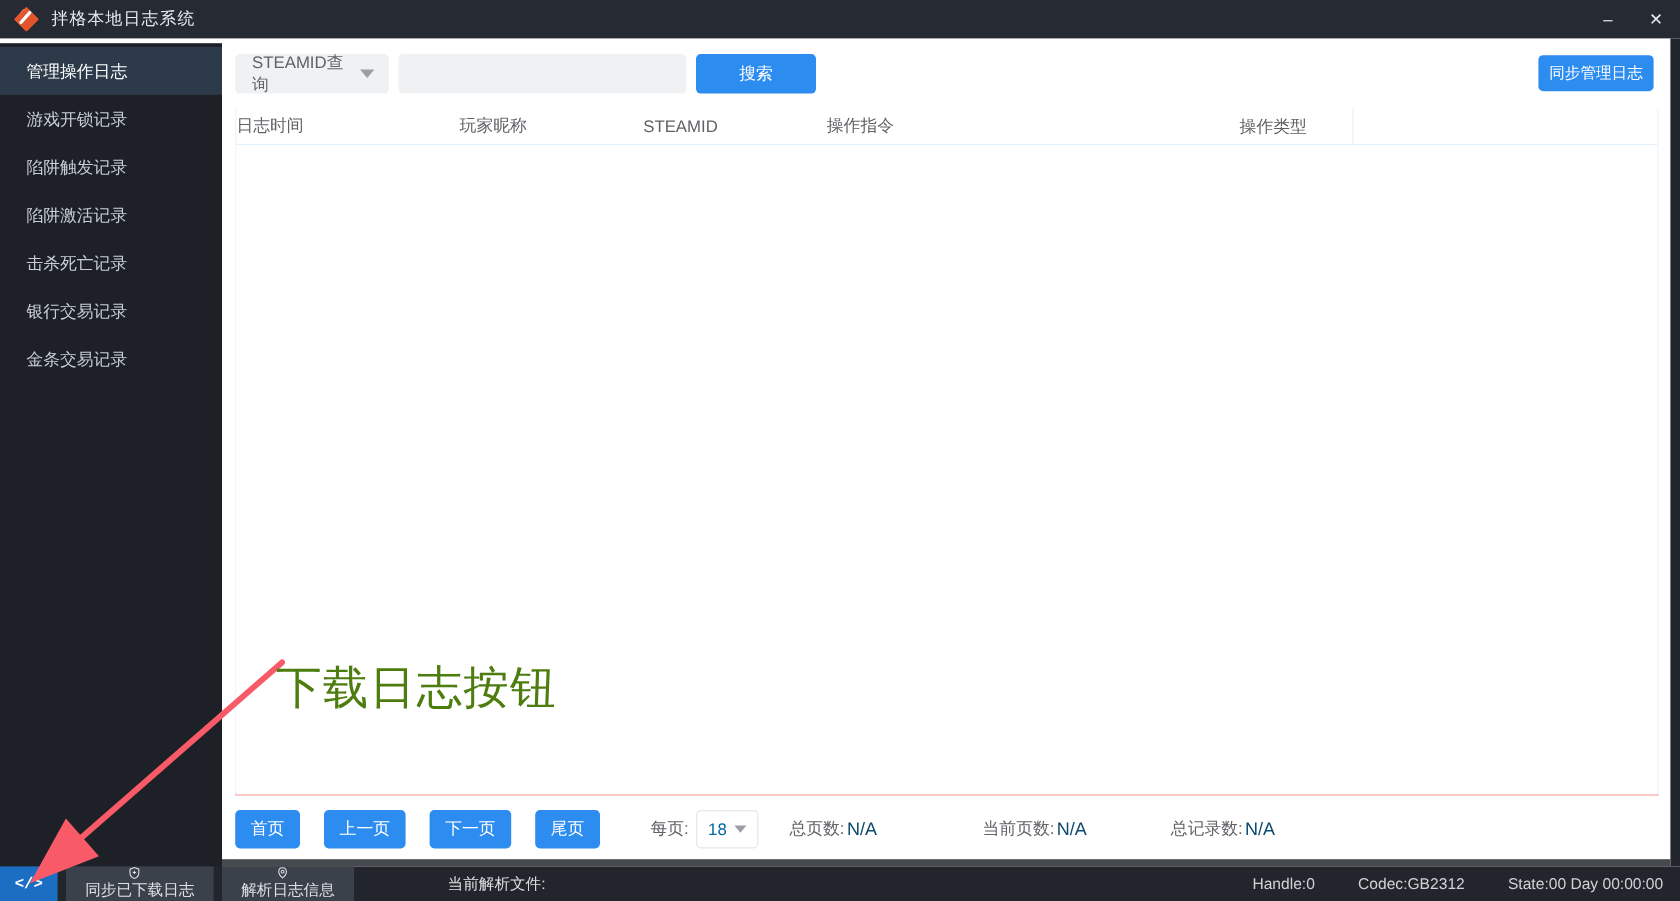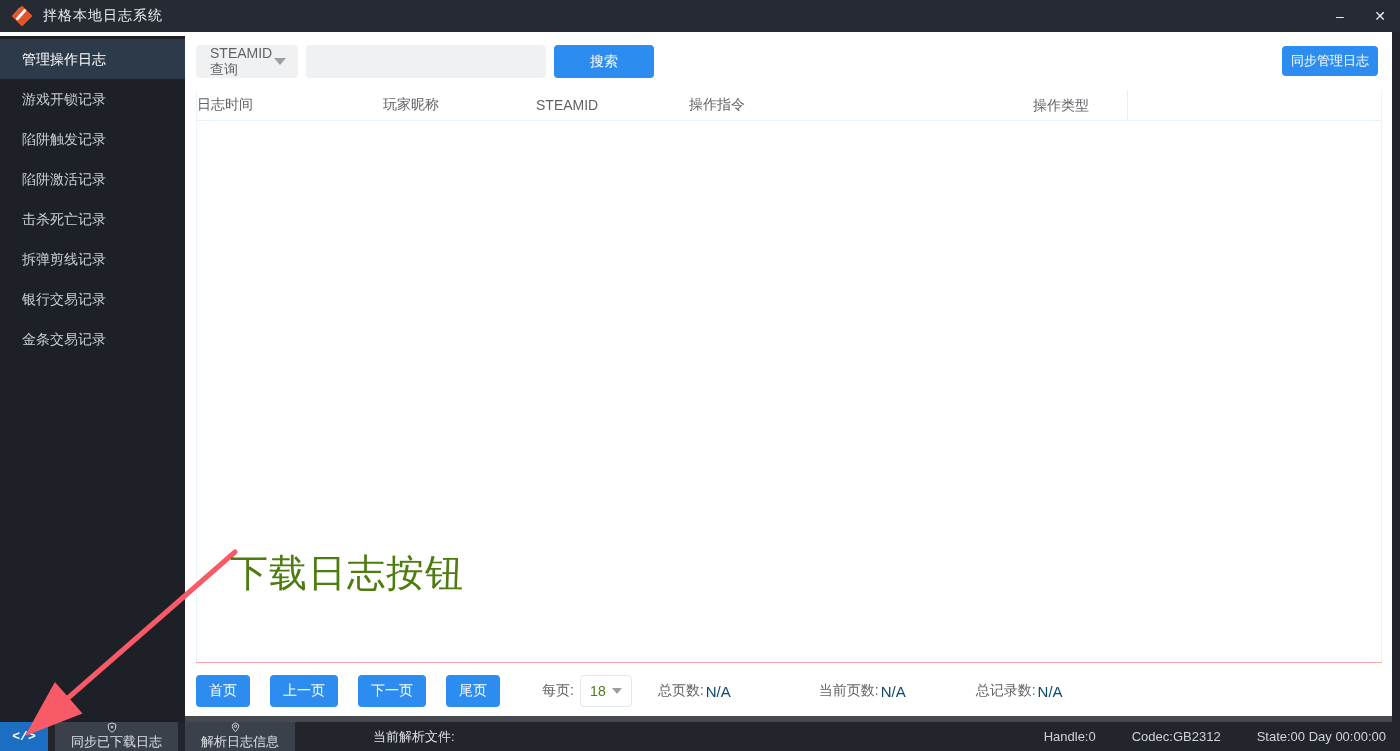--- a/index.html
+++ b/index.html
@@ -37,21 +37,21 @@
   .main {
     position:absolute; top:32px; left:185px; width:1207px; height:690px;
     background:#ffffff;
   }
   .right-strip {
     position:absolute; top:32px; right:0; width:8px; height:690px; background:#22262c;
   }
 
   .toolbar { position:absolute; top:13px; left:11px; right:10px; height:33px; display:flex; align-items:center; }
   .filter-select {
-    width:102px; height:33px; background:#f0f1f3; border-radius:4px;
+    width:128px; height:33px; background:#f0f1f3; border-radius:4px;
     display:flex; align-items:center; padding:0 12px 0 14px;
     color:#5f6368; font-size:14px; cursor:pointer;
   }
   .filter-select .caret { margin-left:auto; }
   .caret {
     width:0; height:0; border-left:6px solid transparent; border-right:6px solid transparent;
     border-top:7px solid #9b9ea3; display:inline-block;
   }
   .search-input {
     width:240px; height:33px; background:#f0f1f3; border:none; border-radius:4px;
@@ -85,21 +85,21 @@
     display:flex; align-items:center;
   }
   .pg-btn { height:32px; padding:0 13px; margin-right:20px; font-size:14px; }
   .pg-label { color:#606266; font-size:14px; }
   .perpage-label { margin-left:22px; }
   .perpage-box {
     margin-left:6px; width:52px; height:32px; background:#fff;
     border:1px solid #e4e7ed; border-radius:4px; display:flex; align-items:center;
     justify-content:center; cursor:pointer;
   }
-  .perpage-box .val { color:#4d7c0f; font-size:14px; margin-right:6px; }
+  .perpage-box .val { color:#0369a1; font-size:14px; margin-right:6px; }
   .perpage-box .caret { border-left-width:5px; border-right-width:5px; border-top-width:6px; }
   .pg-group { display:flex; align-items:center; color:#606266; }
   .pg-value { margin-left:2px; color:#0c4a6e; font-size:15px; }
   .gp-total { margin-left:26px; }
   .gp-current { margin-left:88px; }
   .gp-records { margin-left:70px; }
 
   
   .hscroll {
     position:absolute; top:716px; left:185px; width:1207px; height:6px; background:#46494e;
@@ -148,21 +148,20 @@
     <div class="winbtn">✕</div>
   </div>
 </div>
 
 <div class="sidebar">
   <div class="side-item active">管理操作日志</div>
   <div class="side-item">游戏开锁记录</div>
   <div class="side-item">陷阱触发记录</div>
   <div class="side-item">陷阱激活记录</div>
   <div class="side-item">击杀死亡记录</div>
-  <div class="side-item">拆弹剪线记录</div>
   <div class="side-item">银行交易记录</div>
   <div class="side-item">金条交易记录</div>
 </div>
 
 <div class="main">
 
   <div class="toolbar">
     <div class="filter-select">
       <span>STEAMID查询</span>
       <span class="caret"></span>

